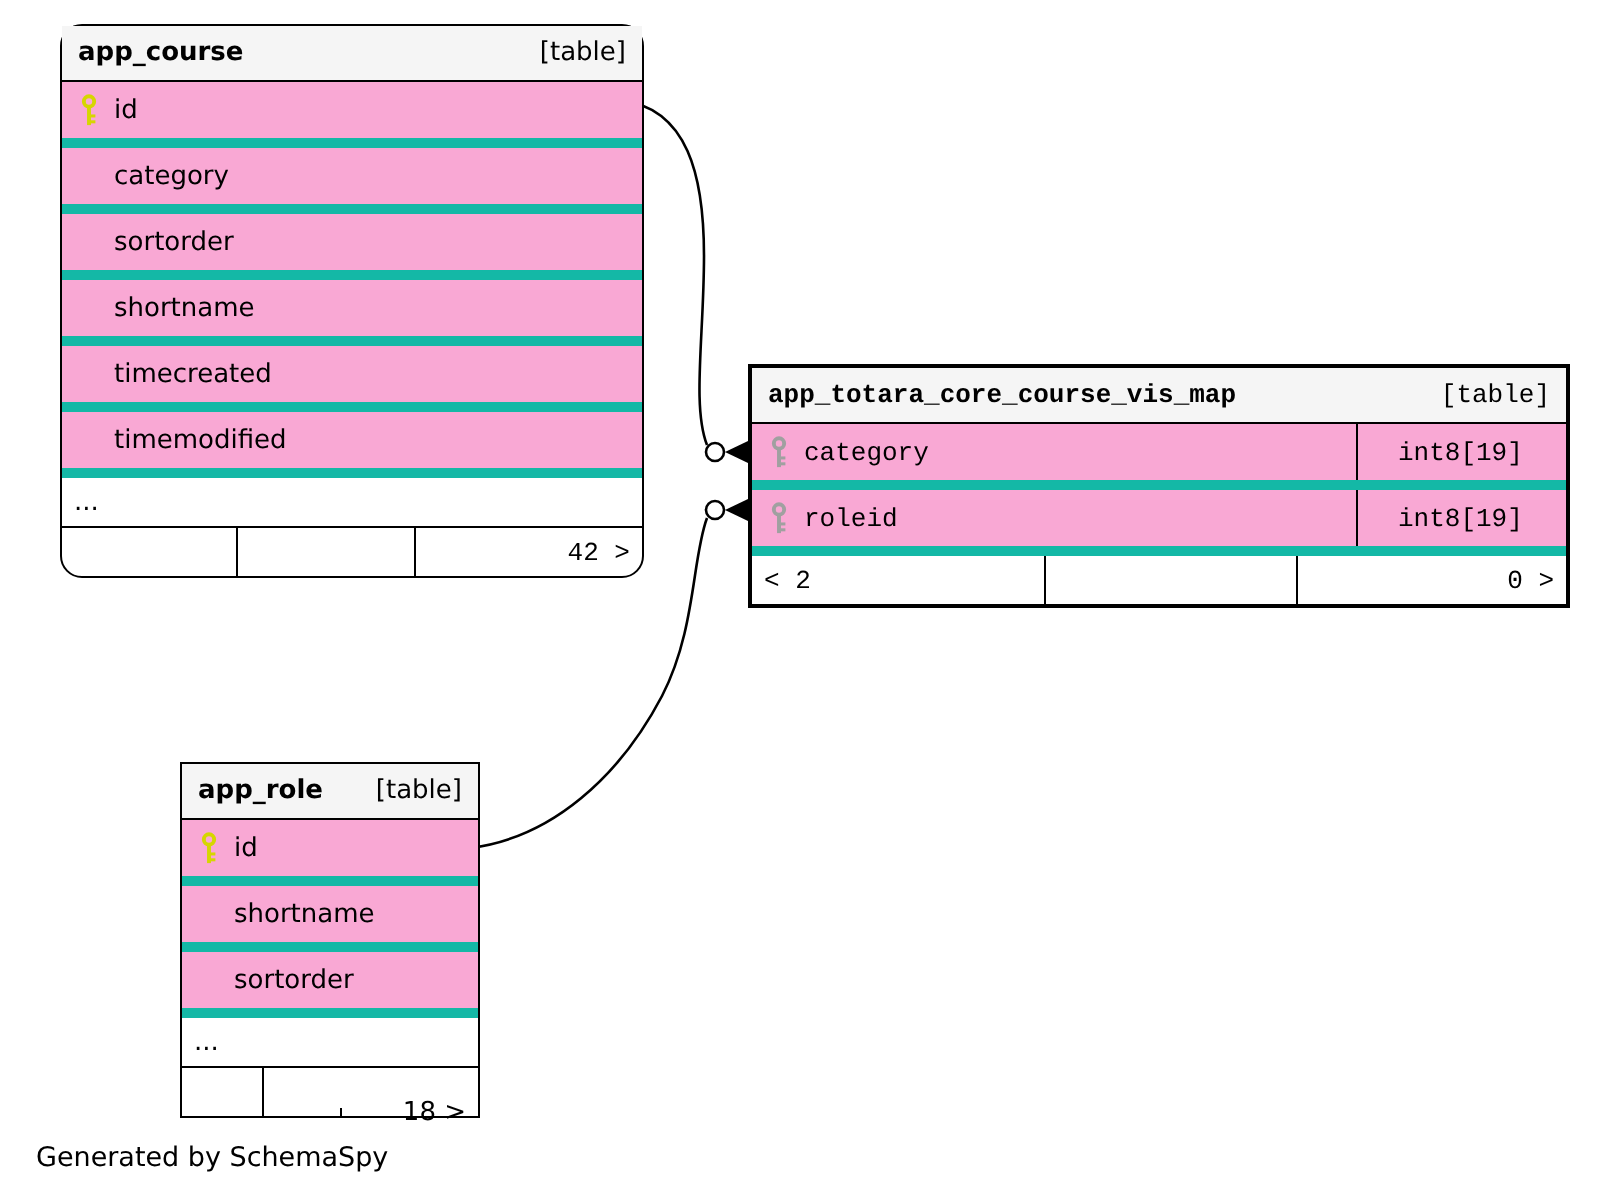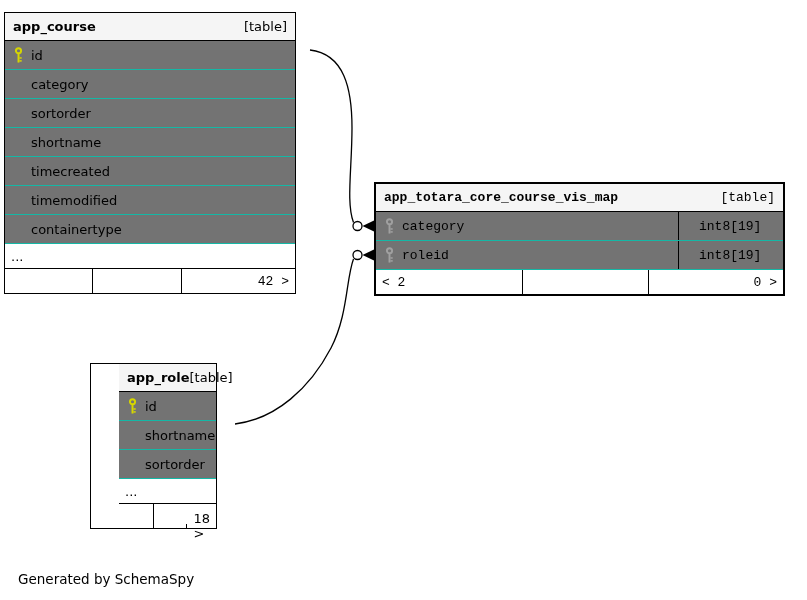--- a/index.html
+++ b/index.html
@@ -22,23 +22,23 @@
   .tbl-header {
     height: 27px;
     background: #f5f5f5;
     border-bottom: 1px solid #000;
     display: flex; align-items: center; justify-content: space-between;
     padding: 0 8px;
   }
   .tbl-title { font-weight: bold; }
   .row {
     height: 28px;
-    border-bottom: 1px solid #14b8a6;
-    display: flex; align-items: center;
-    background: #737373;
+    border-bottom: 5px solid #14b8a6;
+    display: flex; align-items: center;
+    background: #f9a8d4;
   }
   .key-slot {
     width: 17px; margin-left: 9px;
     display: flex; align-items: center;
     flex: 0 0 auto;
   }
   .col-name { flex: 1 1 auto; }
   .pk-icon { color: #d6d600; }
   .fk-icon { color: #a0a0a0; }
   .key-svg { width: 9px; height: 16px; display: block; }
@@ -57,29 +57,29 @@
   .footer-cell + .footer-cell { border-left: 1px solid #000; }
   .fc-right { justify-content: flex-end; }
   .type-cell {
     border-left: 1px solid #000;
     width: 64px; flex: 0 0 auto;
     align-self: stretch;
     display: flex; align-items: center;
     padding: 0 20px;
   }
   
-  #t-app-course { left: 4px; top: 12px; width: 292px; }
+  #t-app-course { left: 30px; top: 12px; width: 292px; border-radius: 11px; }
   #t-app-course .footer-cell:nth-child(1) { width: 87px; }
   #t-app-course .footer-cell:nth-child(2) { width: 89px; }
   #t-app-course .footer-cell:nth-child(3) { flex: 1; font-family: Liberation Mono, monospace; }
   #t-vis-map { left: 374px; top: 182px; width: 411px; }
   #t-vis-map .footer-cell:nth-child(1) { width: 146px; }
   #t-vis-map .footer-cell:nth-child(2) { width: 126px; }
   #t-vis-map .footer-cell:nth-child(3) { flex: 1; }
-  #t-app-role { left: 90px; top: 363px; width: 127px; padding-left: 28px; }
+  #t-app-role { left: 90px; top: 381px; width: 150px; }
   #t-app-role .footer-cell:nth-child(1) { width: 40px; }
   #t-app-role .footer-cell:nth-child(2) { width: 39px; }
   #t-app-role .footer-cell:nth-child(3) { flex: 1; margin-top: 20px; }
   #edge-layer {
     position: absolute; left: 0; top: 0;
     width: 807px; height: 600px;
     pointer-events: none;
   }
   #generated-note {
     position: absolute; left: 18px; top: 571px;
@@ -131,24 +131,20 @@
     <span class="col-name">shortname</span>
   </div>
   <div class="row">
     <span class="key-slot"></span>
     <span class="col-name">timecreated</span>
   </div>
   <div class="row">
     <span class="key-slot"></span>
     <span class="col-name">timemodified</span>
   </div>
-  <div class="row">
-    <span class="key-slot"></span>
-    <span class="col-name">containertype</span>
-  </div>
   <div class="ellipsis-row">...</div>
   <div class="footer-row">
     <div class="footer-cell"></div>
     <div class="footer-cell"></div>
     <div class="footer-cell fc-right">42 &gt;</div>
   </div>
 </div>
 
 <div class="tbl focal" id="t-vis-map">
   <div class="tbl-header">

